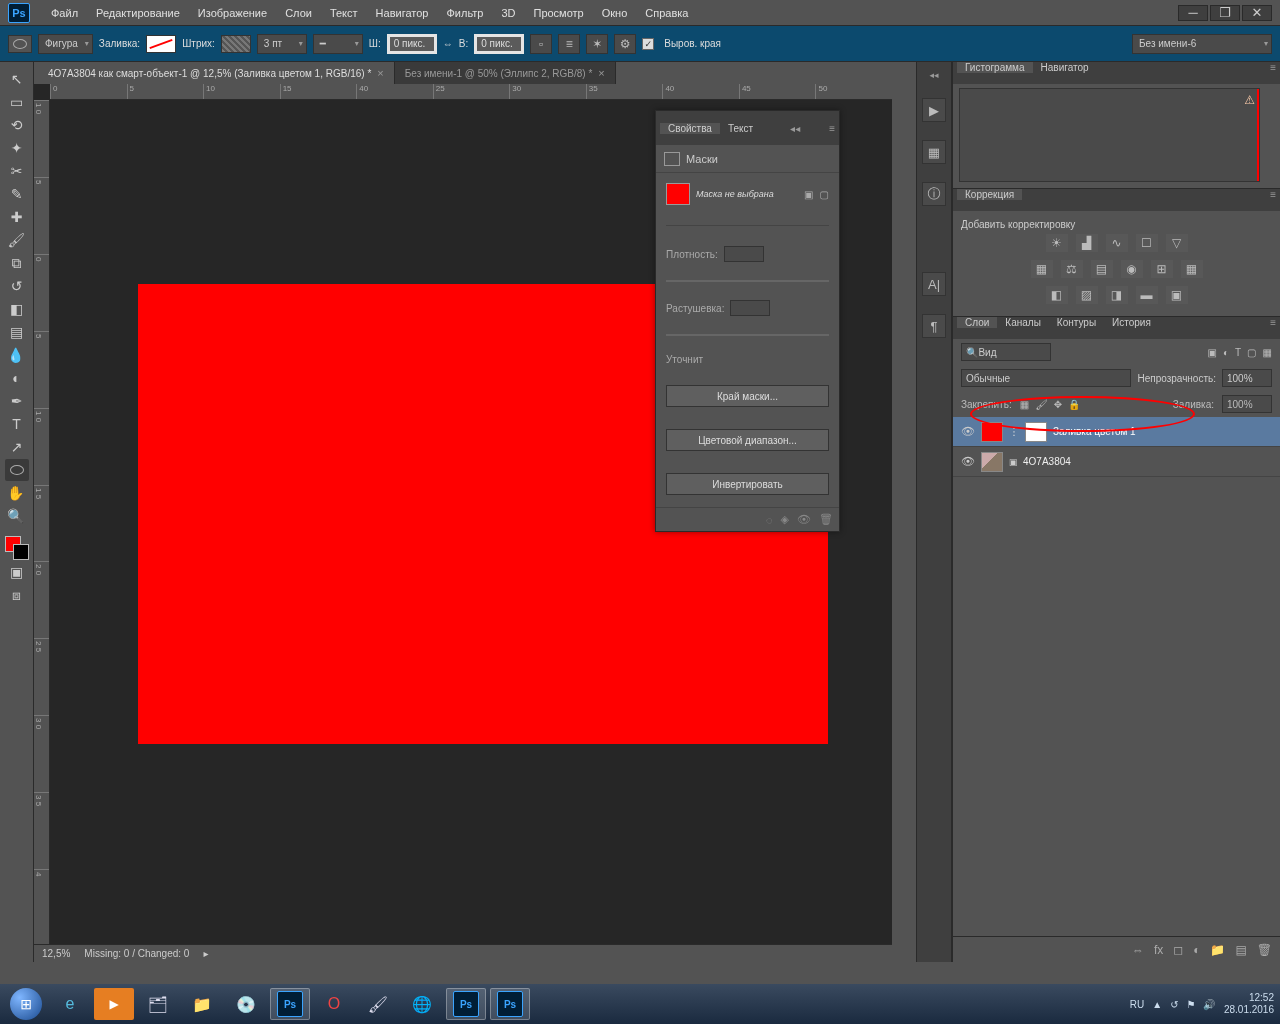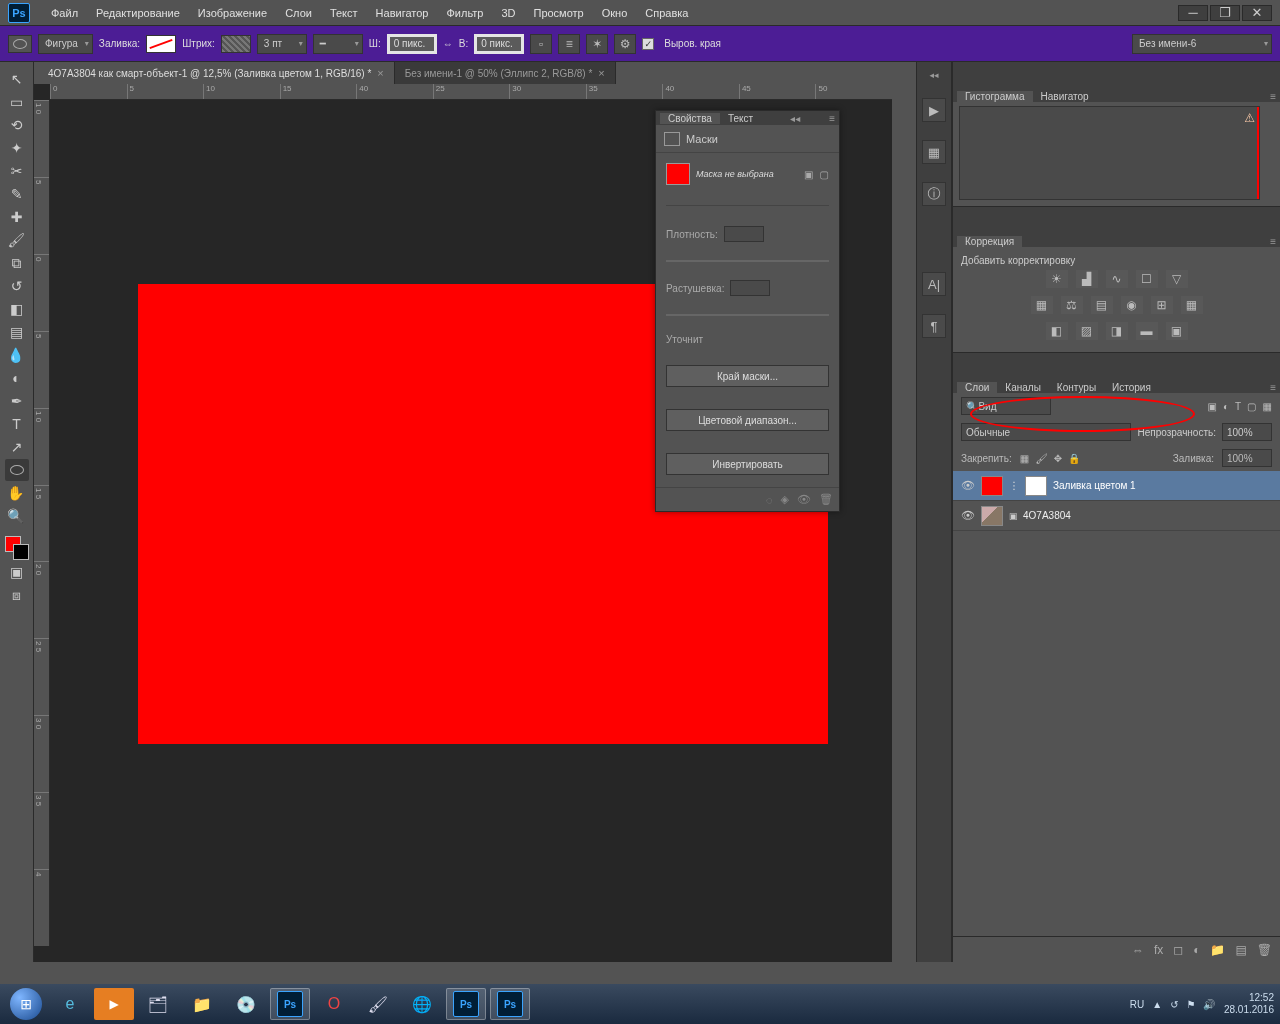--- a/index.html
+++ b/index.html
@@ -6,21 +6,21 @@
 body { width:1280px; height:1024px; background:#535353; overflow:hidden; color:#ccc; font-size:11px; }
 
 
 .winbar{height:26px;background:#535353;display:flex;align-items:center;padding:0 8px;border-bottom:1px solid #2a2a2a;}
 .ps-logo{width:22px;height:20px;background:#001E36;border:1px solid #3aa4ff;color:#3aa4ff;font-weight:bold;font-size:11px;display:flex;align-items:center;justify-content:center;border-radius:2px;margin-right:12px}
 .menu-item{padding:0 9px;color:#e0e0e0;cursor:default;}
 .win-controls{margin-left:auto;display:flex;gap:2px}
 .win-btn{width:30px;height:16px;background:#3f3f3f;display:flex;align-items:center;justify-content:center;border:1px solid #2a2a2a;color:#ccc;font-size:13px}
 
 
-.optbar{height:36px;background:#4c1d95;display:flex;align-items:center;padding:0 8px;gap:6px;border-bottom:1px solid #2a2a2a}
+.optbar{height:36px;background:#0c4a6e;display:flex;align-items:center;padding:0 8px;gap:6px;border-bottom:1px solid #2a2a2a}
 .optbar .tool-ico{width:24px;height:18px;border:1px solid #333;background:#535353;display:flex;align-items:center;justify-content:center}
 .oval{width:14px;height:10px;border:1px solid #aaa;border-radius:50%}
 .drop{background:#4a4a4a;border:1px solid #333;height:20px;display:flex;align-items:center;padding:0 14px 0 6px;position:relative;font-size:10px}
 .drop:after{content:"▾";position:absolute;right:3px;font-size:8px;color:#999}
 .optlbl{font-size:10px;color:#ddd}
 .sw{width:30px;height:18px;border:1px solid #333;background:#4a4a4a;display:flex;align-items:center;justify-content:center}
 .sw.red{background:#fff}
 .sw.red:after{content:"";width:24px;height:2px;background:red;transform:rotate(-20deg)}
 .numfield{width:50px;height:20px;background:#5b5b5b;border:3px solid #e5e5e5;color:#ddd;display:flex;align-items:center;padding:0 4px;font-size:10px}
 .iconbtn{width:22px;height:20px;border:1px solid #333;background:#4a4a4a;display:flex;align-items:center;justify-content:center;font-size:12px;color:#bbb}
@@ -45,41 +45,41 @@
 .canvas-wrap{position:absolute;left:34px;top:84px;right:388px;bottom:62px;background:#262626;overflow:hidden}
 .ruler-h{position:absolute;left:16px;right:0;top:0;height:16px;background:#535353;border-bottom:1px solid #2a2a2a;display:flex;font-size:8px;color:#aaa}
 .ruler-h div{flex:1;border-left:1px solid #777;padding-left:2px}
 .ruler-v{position:absolute;left:0;top:16px;bottom:16px;width:16px;background:#535353;border-right:1px solid #2a2a2a;display:flex;flex-direction:column;font-size:8px;color:#aaa}
 .ruler-v div{flex:1;border-top:1px solid #777;padding-top:2px;writing-mode:vertical-lr}
 .canvas{position:absolute;left:104px;top:200px;width:690px;height:460px;background:#ff0000}
 .statusbar{position:absolute;left:0;right:0;bottom:0;height:18px;background:#535353;border-top:1px solid #2a2a2a;display:flex;align-items:center;padding:0 8px;font-size:10px;gap:14px}
 
 
 .prop-panel{position:absolute;left:655px;top:110px;width:185px;background:#535353;border:1px solid #2a2a2a;z-index:3;box-shadow:0 0 6px rgba(0,0,0,.4)}
-.prop-tabs{height:14px;background:#3f3f3f;display:flex;align-items:center;padding:0 4px;font-size:10px}
+.prop-tabs{height:34px;background:#3f3f3f;display:flex;align-items:center;padding:0 4px;font-size:10px}
 .prop-tab{padding:0 8px}
 .prop-tab.active{background:#535353}
 .prop-tabs .menuic{margin-left:auto;color:#999}
 .prop-head{height:28px;display:flex;align-items:center;padding:0 8px;gap:6px;border-bottom:1px solid #444}
 .prop-head .mic{width:16px;height:14px;border:1px solid #999}
 .prop-body{padding:10px;display:flex;flex-direction:column;gap:18px}
 .prop-row{display:flex;align-items:center;gap:6px;font-size:10px;color:#aaa}
 .prop-row .th{width:24px;height:22px;background:#ff0000;border:1px solid #999}
 .prop-row .slider{flex:1;height:2px;background:#666}
 .prop-row .fld{width:40px;height:16px;background:#4a4a4a;border:1px solid #333}
 .prop-btn{height:22px;background:#5f5f5f;border:1px solid #333;display:flex;align-items:center;justify-content:center;font-size:10px;color:#ddd;margin:2px 0}
 .prop-foot{height:24px;border-top:1px solid #444;display:flex;align-items:center;justify-content:flex-end;padding:0 6px;gap:8px;color:#888}
 
 
 .dockstrip{position:absolute;right:328px;top:62px;bottom:62px;width:36px;background:#3f3f3f;border-left:1px solid #2a2a2a;border-right:1px solid #2a2a2a;display:flex;flex-direction:column;align-items:center;gap:18px;padding-top:8px}
 .dockico{width:24px;height:24px;background:#4a4a4a;border:1px solid #333;display:flex;align-items:center;justify-content:center;font-size:13px;color:#bbb}
 
 
 .rightpanels{position:absolute;right:0;top:62px;bottom:62px;width:328px;background:#535353;border-left:1px solid #2a2a2a;display:flex;flex-direction:column}
-.panel-tabs{height:40px;background:#3f3f3f;display:flex;align-items:flex-end;padding:0 4px;font-size:10px}
+.panel-tabs{height:22px;background:#3f3f3f;display:flex;align-items:flex-start;padding:0 4px;font-size:10px}
 .panel-tab{padding:0 8px}
 .panel-tab.active{background:#535353}
 .panel-body{border-bottom:1px solid #2a2a2a;}
 .histo{height:105px;padding:6px;position:relative}
 .histo-box{position:absolute;left:6px;right:20px;top:4px;bottom:6px;border:1px solid #333;background:#4a4a4a}
 .histo-box .spike{position:absolute;right:0;top:0;bottom:0;width:2px;background:#ff0000}
 .histo-box .warn{position:absolute;right:4px;top:4px;color:#fca;font-size:12px}
 
 .corr{padding:8px}
 .corr-grid{display:flex;justify-content:center;gap:8px;padding:4px 0}
@@ -229,20 +229,25 @@
       <div>5</div>
       <div>1 0</div>
       <div>1 5</div>
       <div>2 0</div>
       <div>2 5</div>
       <div>3 0</div>
       <div>3 5</div>
       <div>4</div>
   </div>
   <div class="canvas"></div>
+  <div class="statusbar">
+    <span>12,5%</span>
+    <span>Missing: 0 / Changed: 0</span>
+    <span>▸</span>
+  </div>
 </div>
 
 <div class="prop-panel">
   <div class="prop-tabs">
     <div class="prop-tab active">Свойства</div>
     <div class="prop-tab">Текст</div>
     <div class="menuic">◂◂</div>
     <div class="menuic">≡</div>
   </div>
   <div class="prop-head">

